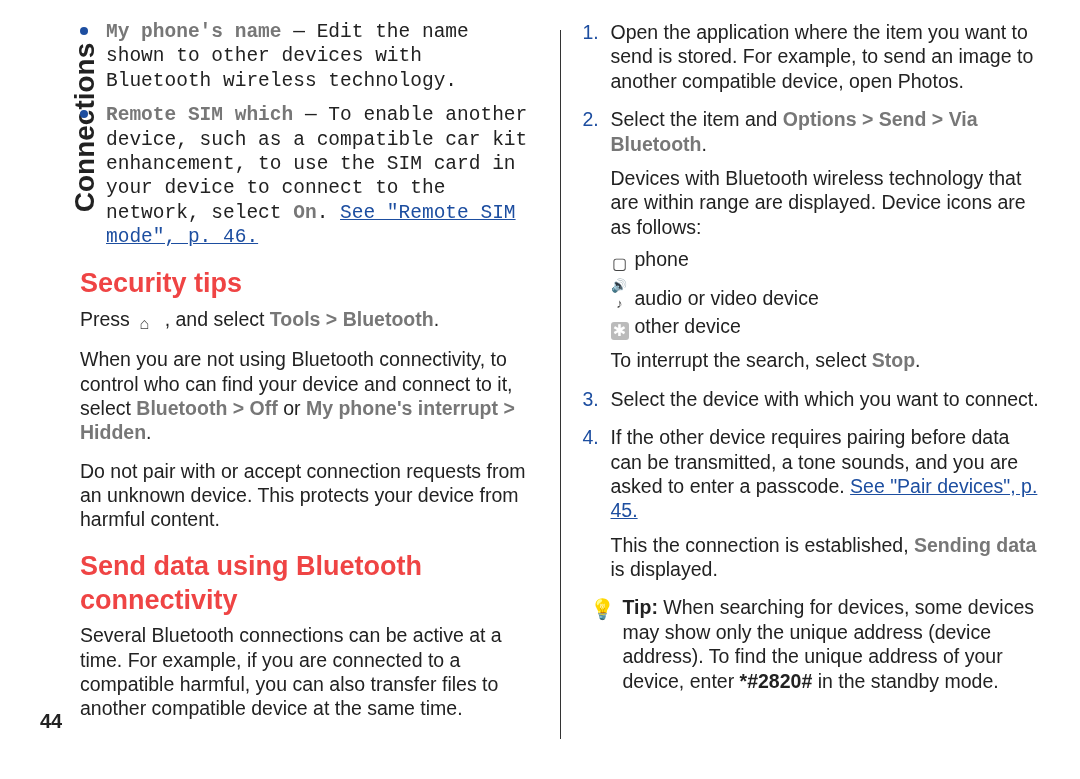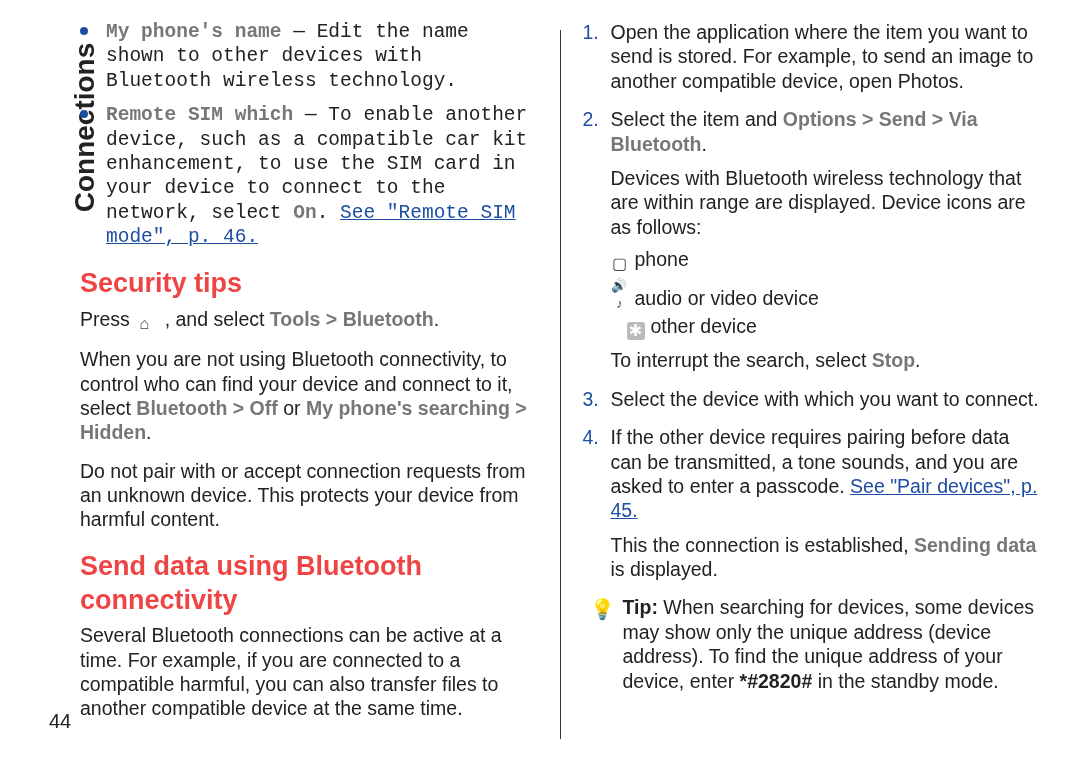--- a/index.html
+++ b/index.html
@@ -26,23 +26,23 @@
     left: 0px;
     top: 110px;
     transform: rotate(-90deg);
     transform-origin: center;
     font-weight: 700;
     font-size: 28px;
     color: #222;
   }
   .page-number {
     position: absolute;
-    left: 49px;
+    left: 40px;
     bottom: 45px;
-    font-weight: 400;
+    font-weight: 700;
     font-size: 20px;
     color: #222;
   }
   .columns {
     display: flex;
     height: 100%;
   }
   .col {
     width: 50%;
     box-sizing: border-box;
@@ -161,21 +161,21 @@
       </ul>
 
       <h2>Security tips</h2>
 
       <p>
         <span>Press </span>
         <span class="icon">⌂</span><span> , and select </span><span class="bold-gray">Tools</span><span class="bold-gray"> &gt; </span><span class="bold-gray">Bluetooth</span><span>.</span>
       </p>
 
       <p>
-        <span>When you are not using Bluetooth connectivity, to control who can find your device and connect to it, select </span><span class="bold-gray">Bluetooth</span><span class="bold-gray"> &gt; </span><span class="bold-gray">Off</span><span> or </span><span class="bold-gray">My phone's searching</span><span class="bold-gray"> &gt; </span><span class="bold-gray">Hidden</span><span>.</span>
+        <span>When you are not using Bluetooth connectivity, to control who can find your device and connect to it, select </span><span class="bold-gray">Bluetooth</span><span class="bold-gray"> &gt; </span><span class="bold-gray">Off</span><span> or </span><span class="bold-gray">My phone's interrupt</span><span class="bold-gray"> &gt; </span><span class="bold-gray">Hidden</span><span>.</span>
       </p>
 
       <p>Do not pair with or accept connection requests from an unknown device. This protects your device from harmful content.</p>
 
       <h2>Send data using Bluetooth connectivity</h2>
 
       <p>Several Bluetooth connections can be active at a time. For example, if you are connected to a compatible harmful, you can also transfer files to another compatible device at the same time.</p>
 
     </div>
 
@@ -197,21 +197,21 @@
           </div>
 
           <p style="margin:10px 0 8px 0">Devices with Bluetooth wireless technology that are within range are displayed. Device icons are as follows:</p>
 
           <div class="icon-listrow" style="margin-left:0">
             <span class="icon">▢</span><span>phone</span>
           </div>
           <div class="icon-listrow" style="margin-left:0">
             <span class="icon" style="font-size:13px;">🔊♪</span><span>audio or video device</span>
           </div>
-          <div class="icon-listrow" style="margin-left:16px">
+          <div class="icon-listrow" style="margin-left:0">
             <span class="icon" style="background:#bbb;color:#fff;border-radius:3px;">✱</span><span>other device</span>
           </div>
 
           <p style="margin:8px 0 4px 0">
             <span>To interrupt the search, select </span><span class="bold-gray">Stop</span><span>.</span>
           </p>
         </li>
 
         <li>
           <span class="num">3.</span>

